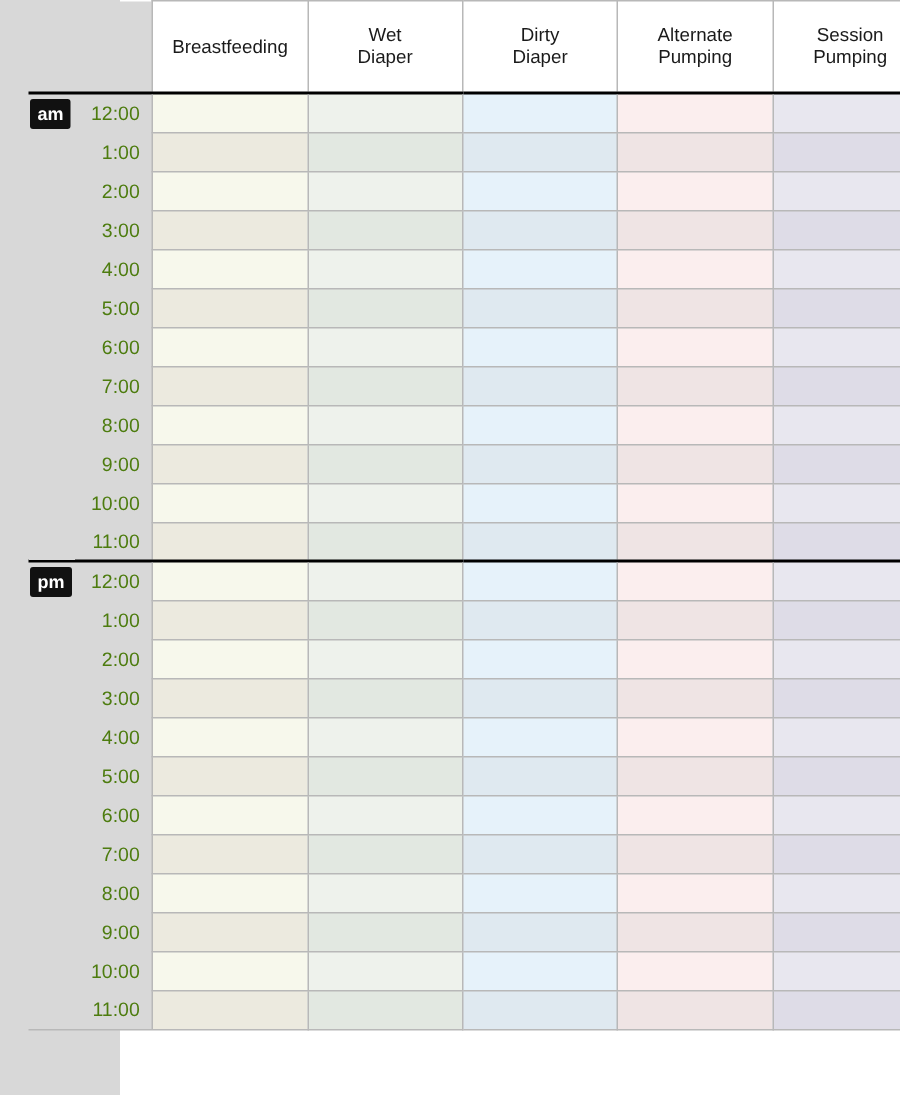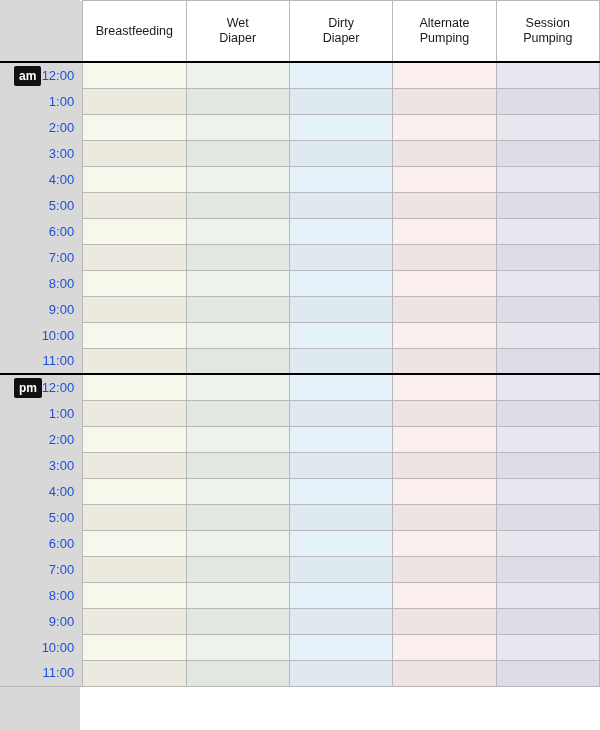--- a/index.html
+++ b/index.html
@@ -13,20 +13,21 @@
     font-family: "Liberation Sans", sans-serif;
     color: #222222;
     overflow: hidden;
   }
 
   .sheet {
     position: relative;
     width: 600px;
     height: 584px;
     box-sizing: border-box;
+    padding-left: 19px;
   }
 
   table.tracker {
     border-collapse: collapse;
     table-layout: fixed;
     width: 600px;
     margin: 0;
   }
 
   
@@ -78,31 +79,31 @@
   }
   td.ampm .badge {
     display: inline-block;
     background: #111111;
     color: #ffffff;
     font-weight: bold;
     font-size: 12px;
     line-height: 16px;
     padding: 2px 5px 2px 5px;
     border-radius: 2px;
-    margin-left: 14px;
+    margin-left: 1px;
     text-align: center;
   }
 
   td.time {
     background: #d8d8d8;
     border: none;
     text-align: right;
     padding-right: 8px;
     vertical-align: middle;
-    color: #1d4ed8;
+    color: #4d7c0f;
     font-size: 13px;
   }
 
   
   td.col0 { background: #f7f8ec; }   
   td.col1 { background: #eef2ec; }   
   td.col2 { background: #e6f2fa; }   
   td.col3 { background: #fbeeee; }   
   td.col4 { background: #e8e7ef; }   
 

